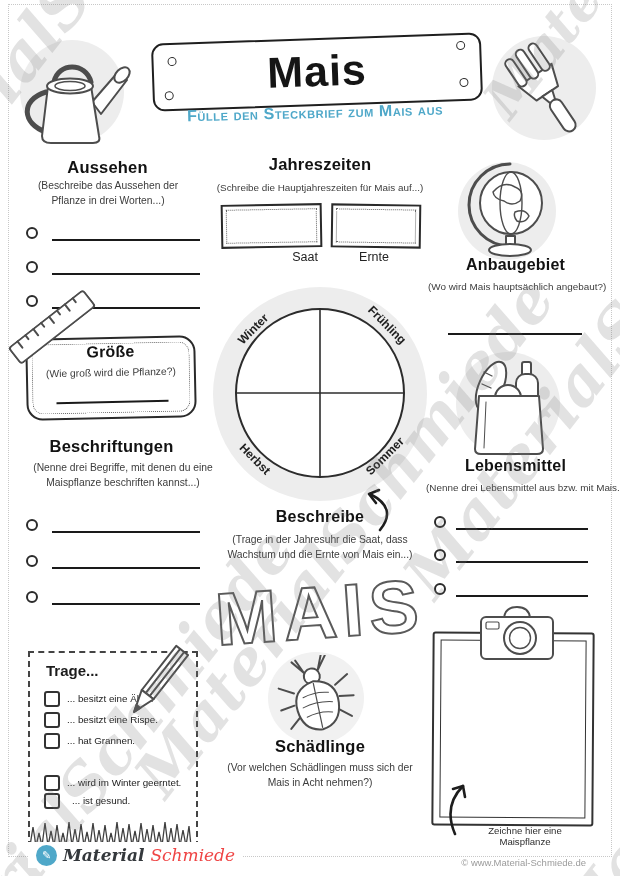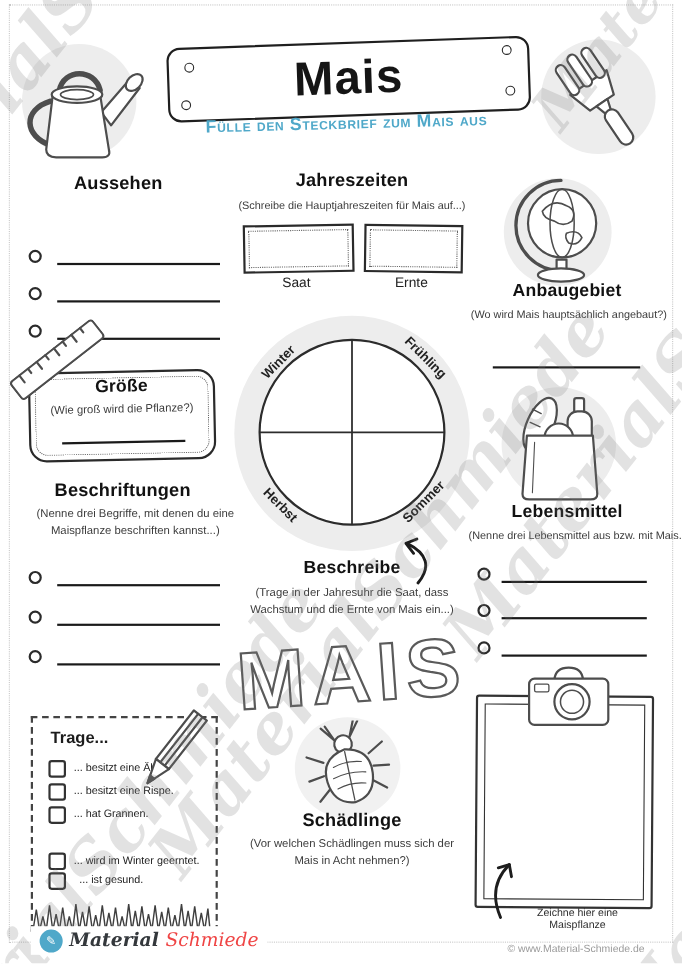--- a/index.html
+++ b/index.html
@@ -99,20 +99,21 @@
         <rect x="28" y="4" width="9" height="31" rx="4.5"></rect>
         <rect x="42" y="2" width="9" height="33" rx="4.5"></rect>
         <rect x="56" y="4" width="9" height="31" rx="4.5"></rect>
         <path d="M41,54 L53,54 L50,64 L44,64 Z"></path>
         <rect x="41" y="63" width="13" height="36" rx="6.5"></rect>
       </g>
     </svg>
   </div>
 
   <div class="heading" style="left:10px;top:158px;width:195px;">Aussehen</div>
+  <div class="hint" style="left:20px;top:179px;width:176px;">(Beschreibe das Aussehen der Pflanze in drei Worten...)</div>
   <div class="wrow" style="left:24px;top:228px;width:176px;">
     <div class="bullet"></div>
       <div class="wline"></div>
   </div>
   <div class="wrow" style="left:24px;top:262px;width:176px;">
     <div class="bullet"></div>
       <div class="wline"></div>
   </div>
   <div class="wrow" style="left:24px;top:296px;width:176px;">
     <div class="bullet"></div>
@@ -192,21 +193,21 @@
         <path d="M8,58 L15.5,80 L23,58 Z"></path>
         <path d="M13,73 L15.5,80 L18,73 Z" fill="#4d4d4d"></path>
       </g>
     </svg>
   </div>
 
   <div class="heading" style="left:215px;top:155px;width:210px;">Jahreszeiten</div>
   <div class="hint nowrap" style="left:210px;top:181px;width:220px;font-size:9.9px;">(Schreibe die Hauptjahreszeiten für Mais auf...)</div>
   <div class="handbox" style="left:221px;top:204px;width:97px;height:40px;transform:rotate(-1deg);"></div>
   <div class="handbox" style="left:331px;top:204px;width:86px;height:40px;transform:rotate(.8deg);"></div>
-  <div class="boxlabel" style="left:221px;top:250px;width:97px;">Saat</div>
+  <div class="boxlabel" style="left:221px;top:250px;width:97px;text-align:right;">Saat</div>
   <div class="boxlabel" style="left:331px;top:250px;width:86px;">Ernte</div>
 
   <div class="blob" style="left:213px;top:287px;width:214px;height:214px;"></div>
   <div class="ill" style="left:234px;top:307px;">
     <svg width="172" height="172" viewBox="0 0 172 172">
       <circle cx="86" cy="86" r="84" fill="#fff" stroke="#2c2c2c" stroke-width="2"></circle>
       <line x1="86" y1="2" x2="86" y2="170" stroke="#2c2c2c" stroke-width="1.6"></line>
       <line x1="2" y1="86" x2="170" y2="86" stroke="#2c2c2c" stroke-width="1.6"></line>
     </svg>
   </div>

